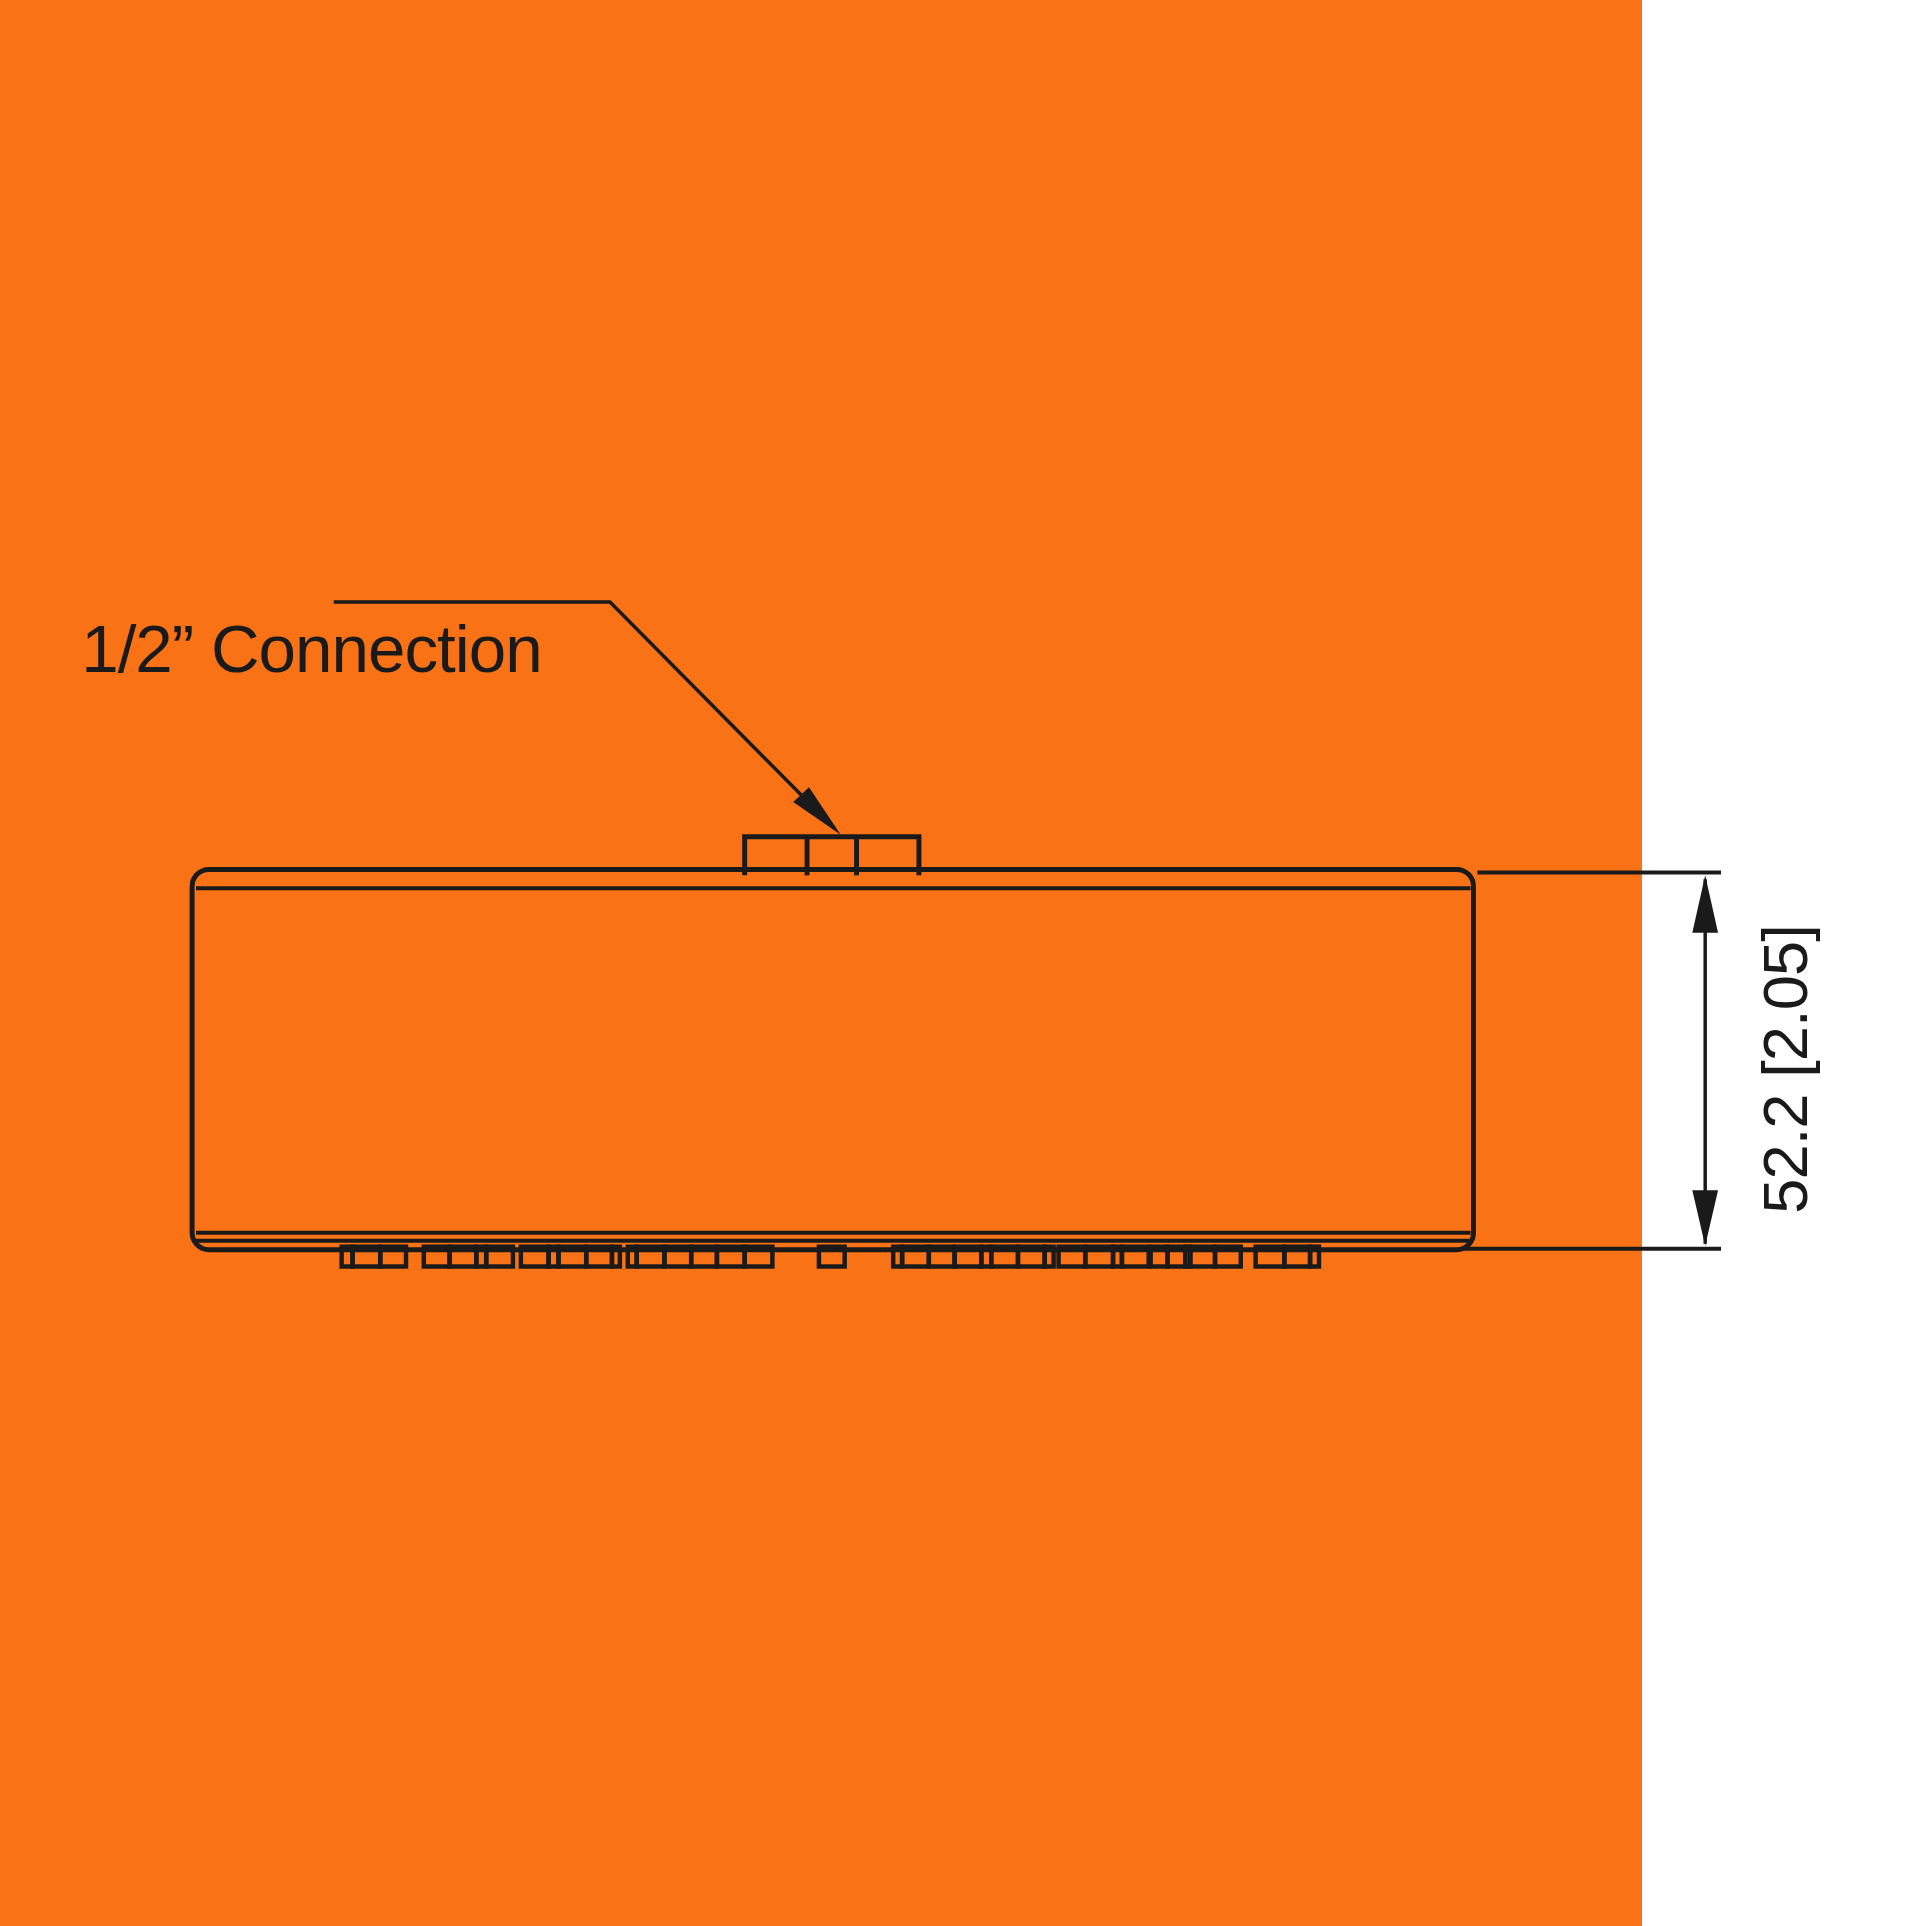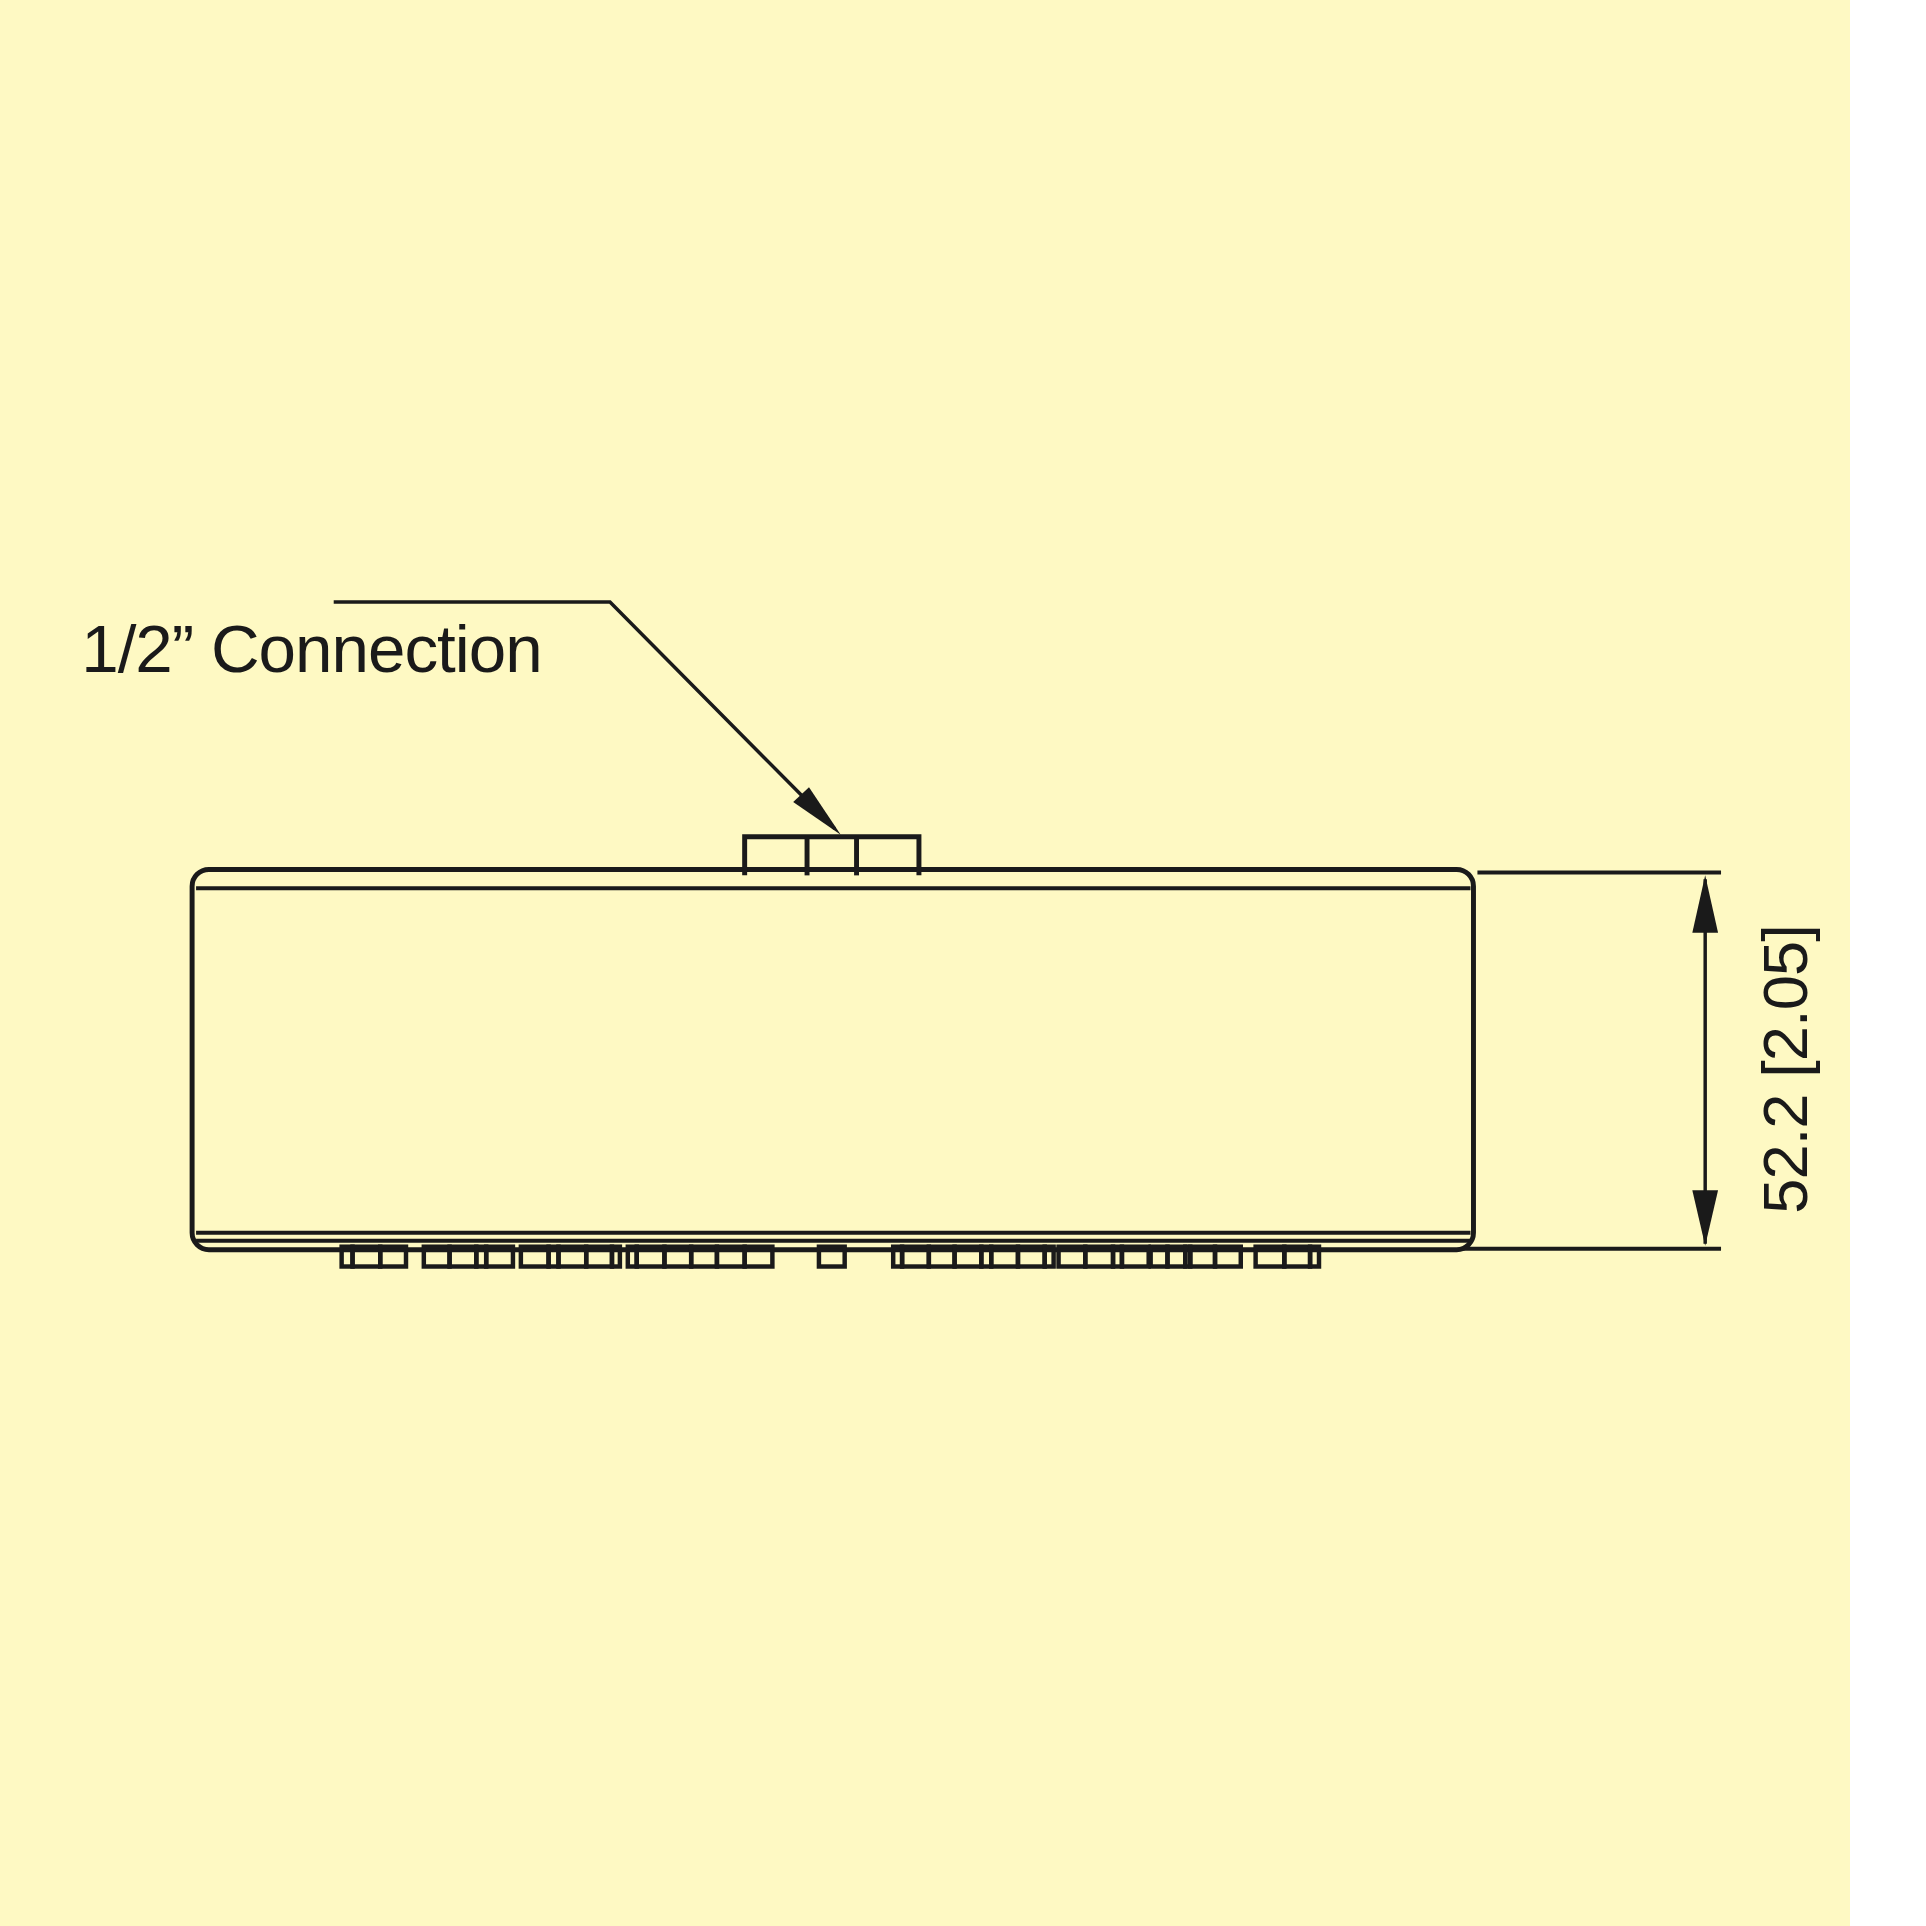--- a/index.html
+++ b/index.html
@@ -6,23 +6,23 @@
     margin: 0;
     padding: 0;
     background: #ffffff;
     width: 1927px;
     height: 1927px;
     overflow: hidden;
     font-family: "Liberation Sans", sans-serif;
   }
   .canvas {
     position: relative;
-    width: 1850px;
+    width: 1642px;
     height: 1927px;
-    background: #fef9c3;
+    background: #f97316;
   }
   svg { display: block; }
   .line-art {
     stroke: #1a1a1a;
     fill: none;
     stroke-linejoin: miter;
     stroke-linecap: butt;
   }
   .filled {
     fill: #1a1a1a;

